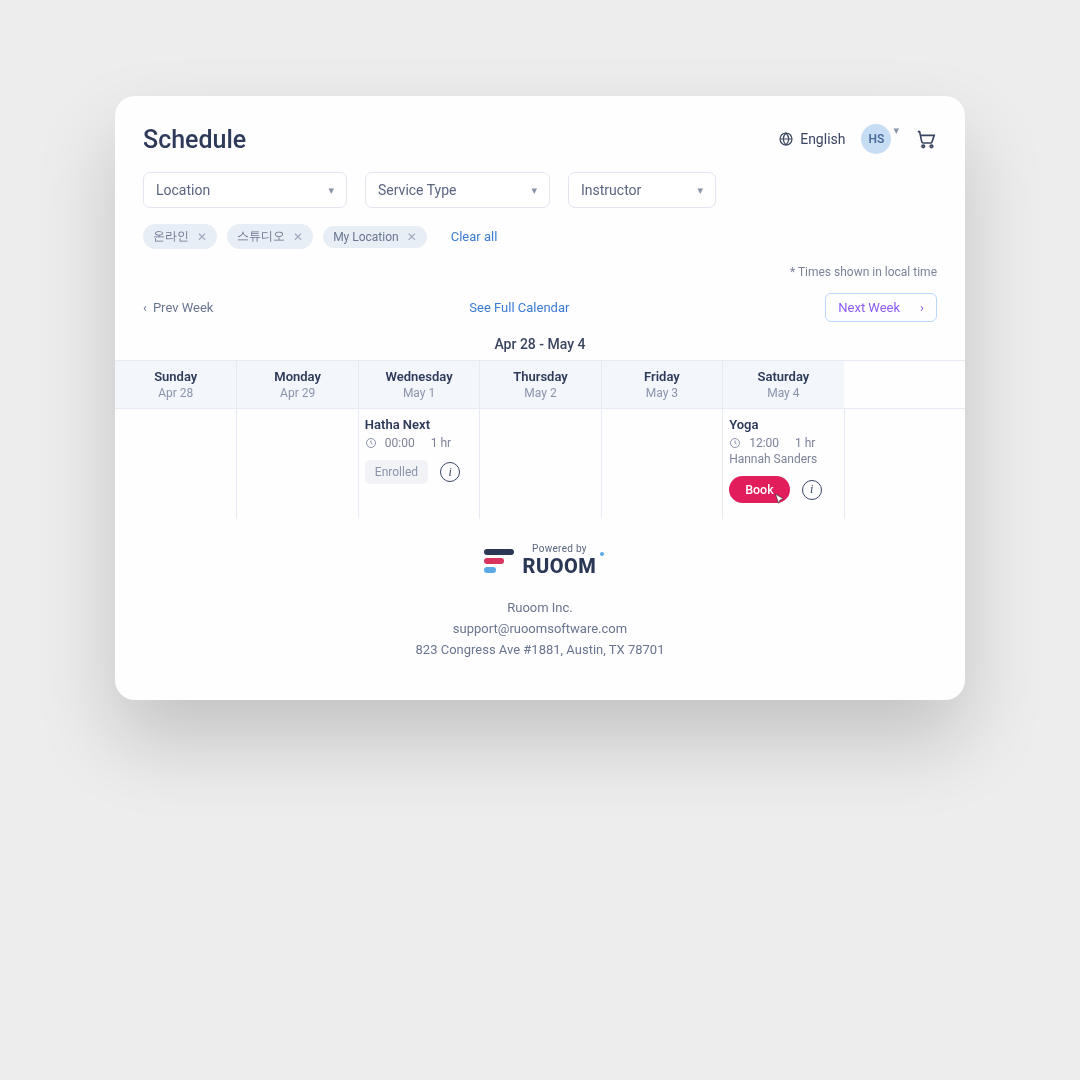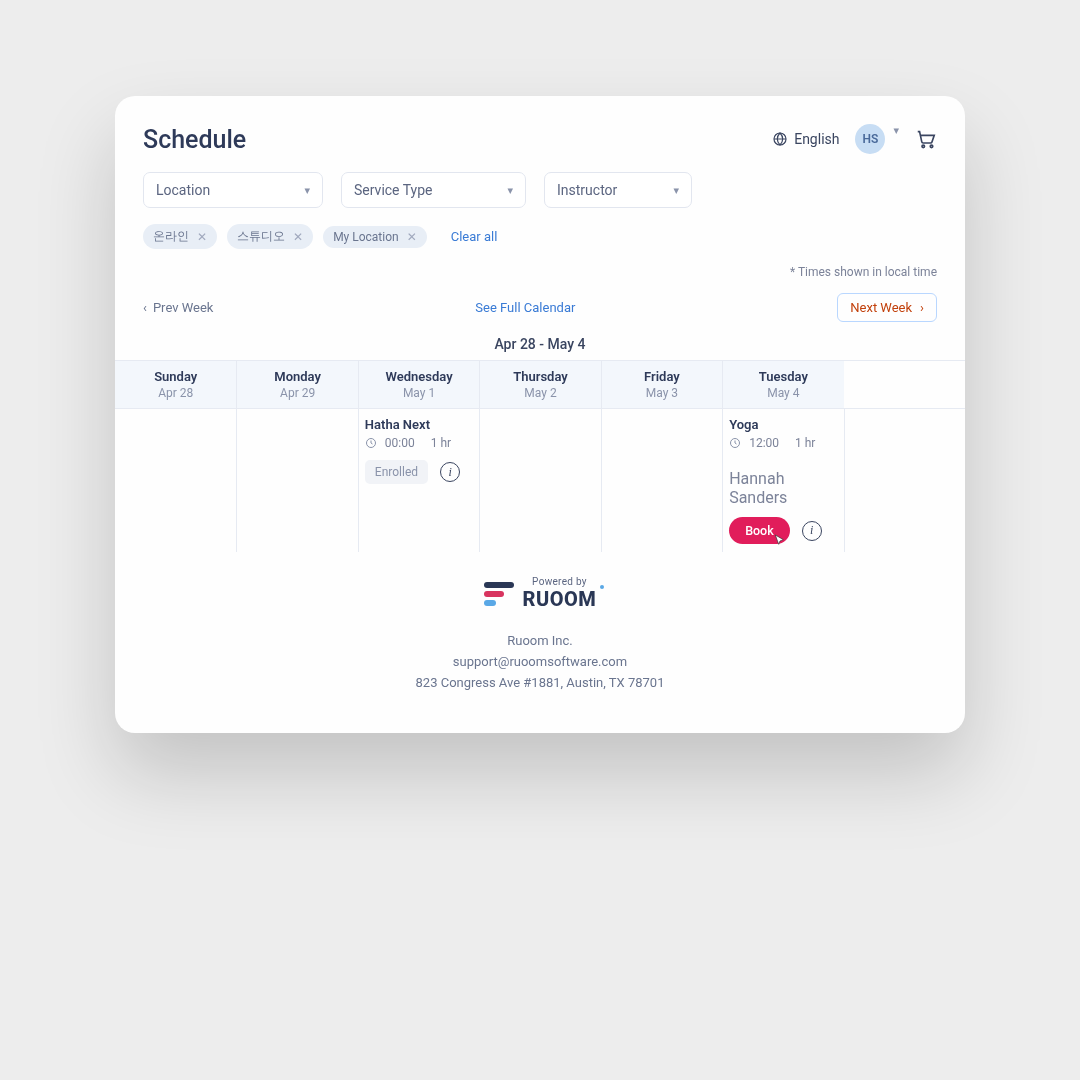--- a/index.html
+++ b/index.html
@@ -40,21 +40,21 @@
   .lang {
     display: flex;
     align-items: center;
     gap: 6px;
     font-size: 14px;
     color: #3a4560;
     cursor: pointer;
   }
   .avatar-wrap {
     display: flex;
-    gap: 8px;
+    gap: 2px;
     cursor: pointer;
   }
   .avatar {
     width: 30px; height: 30px;
     border-radius: 50%;
     background: #c7ddf4;
     color: #4a6a9a;
     font-size: 12px;
     font-weight: 600;
     display: flex; align-items: center; justify-content: center;
@@ -72,21 +72,21 @@
     border-radius: 7px;
     padding: 9px 12px;
     font-size: 14px;
     color: #5b6580;
     display: flex;
     align-items: center;
     justify-content: space-between;
     cursor: pointer;
     background: #fff;
   }
-  .select.sm  { width: 180px; }
+  .select.sm  { width: 204px; }
   .select.md  { width: 185px; }
   .select.md2 { width: 148px; }
 
   .chips-row {
     display: flex;
     align-items: center;
     gap: 10px;
     padding: 6px 28px 10px 28px;
   }
   .chip {
@@ -121,26 +121,26 @@
     cursor: pointer;
     display: flex; align-items: center; gap: 6px;
   }
   .full-cal {
     color: #3a7bd5;
     font-size: 13px;
     cursor: pointer;
   }
   .next {
     border: 1px solid #b9d7ff;
-    color: #c2410c;
+    color: #8b5cf6;
     font-size: 13px;
     padding: 6px 12px;
     border-radius: 6px;
     cursor: pointer;
-    display: flex; align-items: center; gap: 8px;
+    display: flex; align-items: center; gap: 20px;
   }
   .range {
     text-align: center;
     font-size: 14px;
     color: #3a4560;
     font-weight: 500;
     padding: 12px 0 8px 0;
   }
 
   .week {
@@ -167,21 +167,21 @@
     min-height: 110px;
     border-left: 1px solid #e6eaf2;
     padding: 8px 6px;
   }
   .cell:first-child { border-left: none; }
 
   .event { font-size: 12.5px; color: #2e3a59; }
   .event .name { font-weight: 600; margin-bottom: 4px; font-size: 13px; }
   .event .meta { display: flex; align-items: center; gap: 8px; color: #7c8399; font-size: 12px; }
   .event .meta .dur { margin-left: 8px; }
-  .event .inst { color: #7c8399; font-size: 16px; margin-top: 19px; }
+  .event .inst { color: #7c8399; font-size: 12px; margin-top: 2px; }
   .event .row2 { display: flex; align-items: center; gap: 12px; margin-top: 10px; }
 
   .enrolled {
     background: #f1f3f7;
     color: #8a93aa;
     border-radius: 5px;
     padding: 5px 10px;
     font-size: 12px;
   }
   .book-btn {
@@ -333,21 +333,21 @@
     </div>
     <div class="day-head">
       <div class="dn">Thursday</div>
       <div class="dd">May 2</div>
     </div>
     <div class="day-head">
       <div class="dn">Friday</div>
       <div class="dd">May 3</div>
     </div>
     <div class="day-head">
-      <div class="dn">Tuesday</div>
+      <div class="dn">Saturday</div>
       <div class="dd">May 4</div>
     </div>
   </div>
 
   <div class="cells">
     <div class="cell"></div>
     <div class="cell"></div>
 
     <div class="cell">
       <div class="event">

